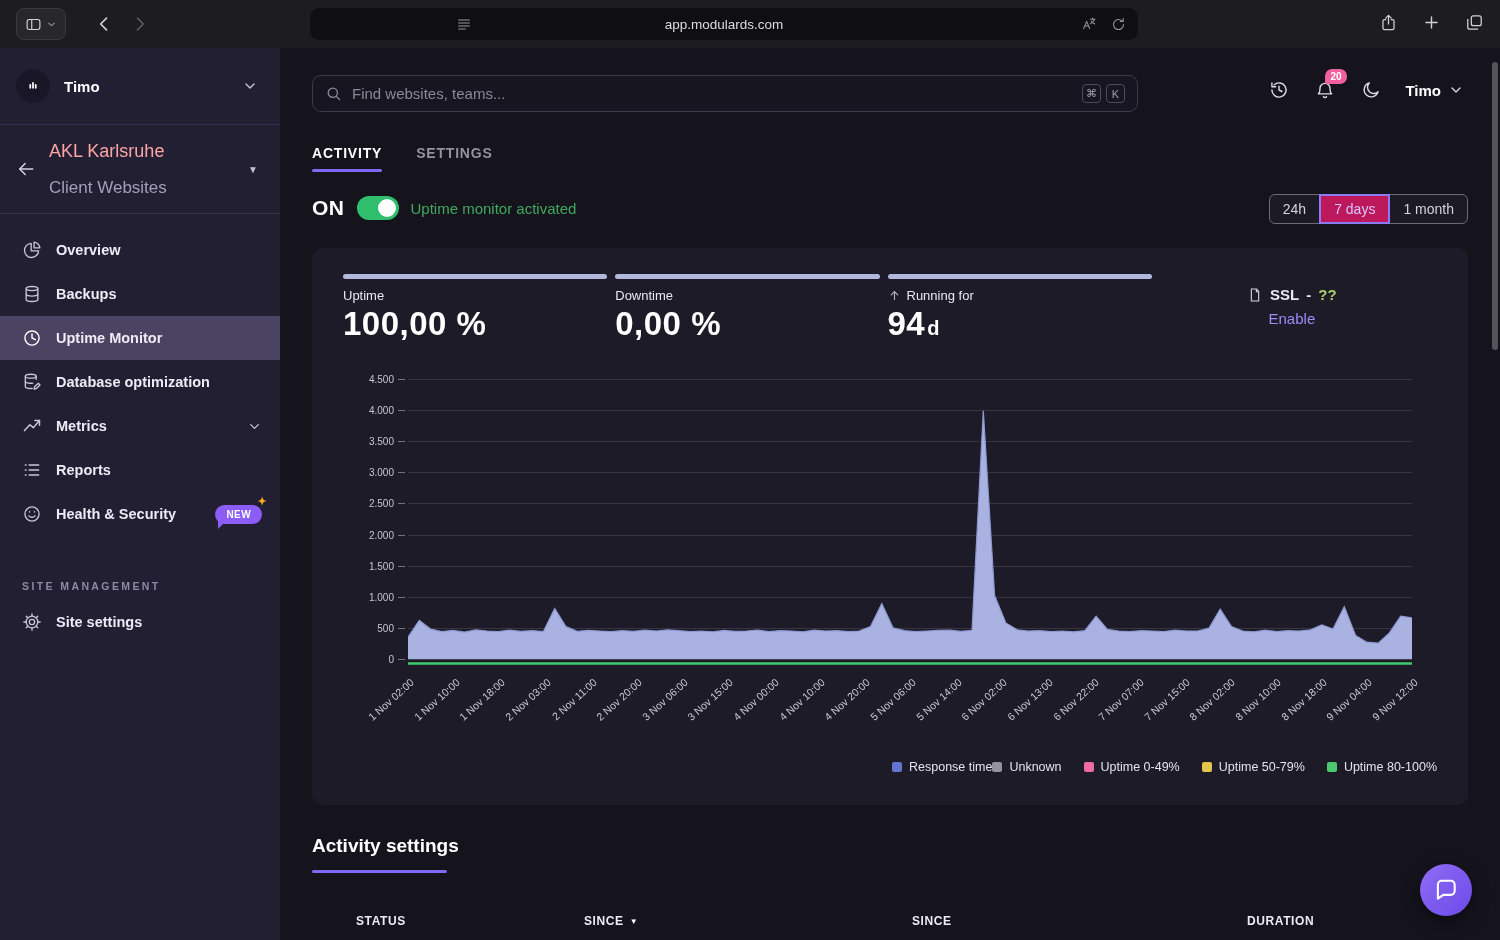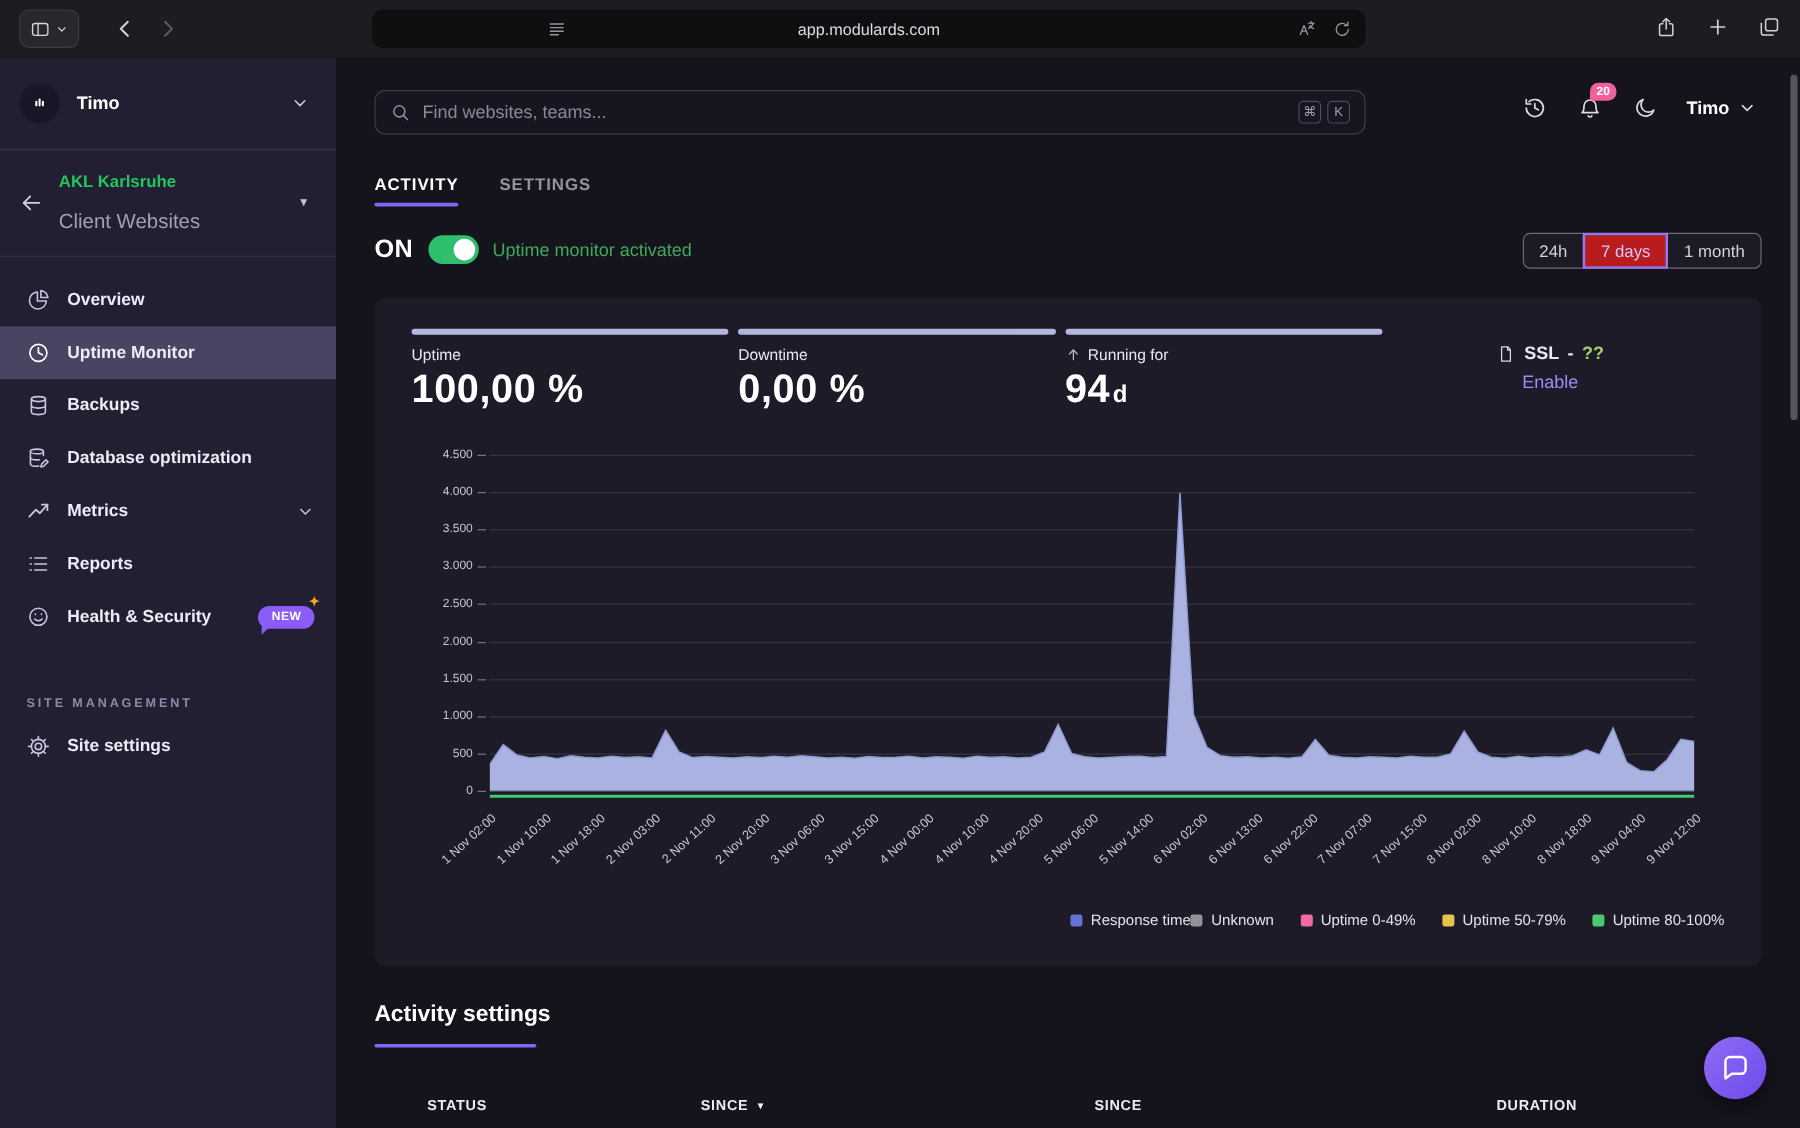--- a/index.html
+++ b/index.html
@@ -31,21 +31,21 @@
   .app { display:flex; height:892px; }
 
   
   .sidebar { width:280px; background:#221f33; position:relative; flex:none; }
   .workspace { height:77px; display:flex; align-items:center; gap:14px; padding:0 22px 0 16px; border-bottom:1px solid #34314a; cursor:pointer; }
   .logo { width:34px; height:34px; border-radius:50%; background:#191727; display:flex; align-items:center; justify-content:center; color:#fff; flex:none; }
   .ws-name { font-size:15px; font-weight:700; color:#fff; }
   .ws-chev { margin-left:auto; color:#c9c6da; }
   .site-header { display:flex; align-items:center; gap:13px; padding:0 22px 0 16px; height:89px; border-bottom:1px solid #34314a; cursor:pointer; }
   .site-back { color:#d5d2e6; flex:none; cursor:pointer; }
-  .site-name { font-size:14px; font-weight:700; color:#22c55e; }
+  .site-name { font-size:18px; font-weight:400; color:#fca5a5; }
   .site-sub { font-size:17px; color:#a39fb8; margin-top:16px; }
   .site-tri { margin-left:auto; color:#c2bfd2; font-size:10px; cursor:pointer; }
   .nav { padding-top:14px; }
   .nav-item { height:44px; display:flex; align-items:center; gap:14px; padding:0 18px 0 22px; font-size:14.5px; font-weight:600; color:#edebf5; cursor:pointer; position:relative; }
   .nav-item .icn { color:#c9c5dd; flex:none; }
   .nav-item.active { background:#4a4462; }
   .nav-item.active .icn { color:#fff; }
   .nav-label { white-space:nowrap; }
   .nav-chev { margin-left:auto; color:#cac7da; }
   .new-badge { margin-left:auto; position:relative; background:#8b5cf6; color:#fff; font-size:10px; font-weight:700; letter-spacing:.4px; padding:4px 11px; border-radius:11px; }
@@ -77,21 +77,21 @@
   .toggle-row { position:absolute; left:32px; top:146px; display:flex; align-items:center; gap:12px; height:28px; }
   .toggle-on-label { font-size:21px; font-weight:700; color:#fff; letter-spacing:.5px; }
   .switch { width:42px; height:24px; border-radius:13px; background:#2fbe6c; position:relative; cursor:pointer; flex:none; }
   .switch .knob { position:absolute; right:3px; top:3px; width:18px; height:18px; border-radius:50%; background:#fff; }
   .toggle-status { font-size:15px; color:#41a95e; }
 
   .range-selector { position:absolute; right:32px; top:146px; display:flex; }
   .range-btn { height:30px; padding:0 13px; font-size:14px; color:#d4d2dd; background:#1c1a25; border:1px solid #6d6a78; margin-left:-1px; }
   .range-btn:first-child { border-radius:6px 0 0 6px; margin-left:0; }
   .range-btn:last-child { border-radius:0 6px 6px 0; }
-  .range-btn.selected { background:#b91c1c; border:2px solid #8b7af5; color:#d3c9ff; position:relative; z-index:2; }
+  .range-btn.selected { background:#be185d; border:2px solid #8b7af5; color:#d3c9ff; position:relative; z-index:2; }
 
   
   .panel { position:absolute; left:32px; top:200px; width:1156px; height:557px; background:#1e1b29; border-radius:10px; }
   .stats-row { position:absolute; left:31px; right:44px; top:26px; display:flex; gap:8px; }
   .stat-col { flex:1; min-width:0; }
   .stat-bar { height:5px; border-radius:3px; background:#b2b8dd; }
   .stat-label { margin-top:9px; font-size:13px; color:#e9e7f1; display:flex; align-items:center; gap:6px; font-weight:500; }
   .stat-label .icn { color:#b9b6c8; }
   .stat-value { margin-top:2px; font-size:33px; font-weight:700; color:#fff; letter-spacing:.5px; }
   .stat-unit { font-size:20px; font-weight:700; margin-left:2px; }
@@ -250,38 +250,38 @@
       <nav class="nav">
           <div class="nav-item">
             <span class="icn i20">
               <svg viewBox="0 0 24 24" fill="none" stroke="currentColor" stroke-width="1.6" stroke-linejoin="round">
                 <path d="M11 4a8.5 8.5 0 1 0 9 9h-9z"></path>
                 <path d="M14.5 2.5a8.5 8.5 0 0 1 7 7h-7z"></path>
               </svg>
             </span>
             <span class="nav-label">Overview</span>
           </div>
-          <div class="nav-item active">
-            <span class="icn i20">
-              <svg viewBox="0 0 24 24" fill="none" stroke="currentColor" stroke-width="1.7" stroke-linecap="round" stroke-linejoin="round">
-                <circle cx="12" cy="12" r="8.5"></circle>
-                <polyline points="12 7 12 12 16 14"></polyline>
-              </svg>
-            </span>
-            <span class="nav-label">Uptime Monitor</span>
-          </div>
           <div class="nav-item">
             <span class="icn i20">
               <svg viewBox="0 0 24 24" fill="none" stroke="currentColor" stroke-width="1.6">
                 <ellipse cx="12" cy="5.5" rx="7" ry="2.5"></ellipse>
                 <path d="M5 5.5v13c0 1.4 3.1 2.5 7 2.5s7-1.1 7-2.5v-13"></path>
                 <path d="M5 12c0 1.4 3.1 2.5 7 2.5s7-1.1 7-2.5"></path>
               </svg>
             </span>
             <span class="nav-label">Backups</span>
+          </div>
+          <div class="nav-item active">
+            <span class="icn i20">
+              <svg viewBox="0 0 24 24" fill="none" stroke="currentColor" stroke-width="1.7" stroke-linecap="round" stroke-linejoin="round">
+                <circle cx="12" cy="12" r="8.5"></circle>
+                <polyline points="12 7 12 12 16 14"></polyline>
+              </svg>
+            </span>
+            <span class="nav-label">Uptime Monitor</span>
           </div>
           <div class="nav-item">
             <span class="icn i20">
               <svg viewBox="0 0 24 24" fill="none" stroke="currentColor" stroke-width="1.6" stroke-linecap="round" stroke-linejoin="round">
                 <ellipse cx="10.5" cy="5" rx="6.5" ry="2.3"></ellipse>
                 <path d="M4 5v12.5c0 1.3 2.9 2.3 6.5 2.3.6 0 1.2 0 1.8-.1"></path>
                 <path d="M17 5v4"></path>
                 <path d="M4 11.2c0 1.3 2.9 2.3 6.5 2.3.9 0 1.8-.1 2.6-.2"></path>
                 <path d="M14.5 20.5l.7-2.8 4.3-4.3 2.1 2.1-4.3 4.3z"></path>
               </svg>

